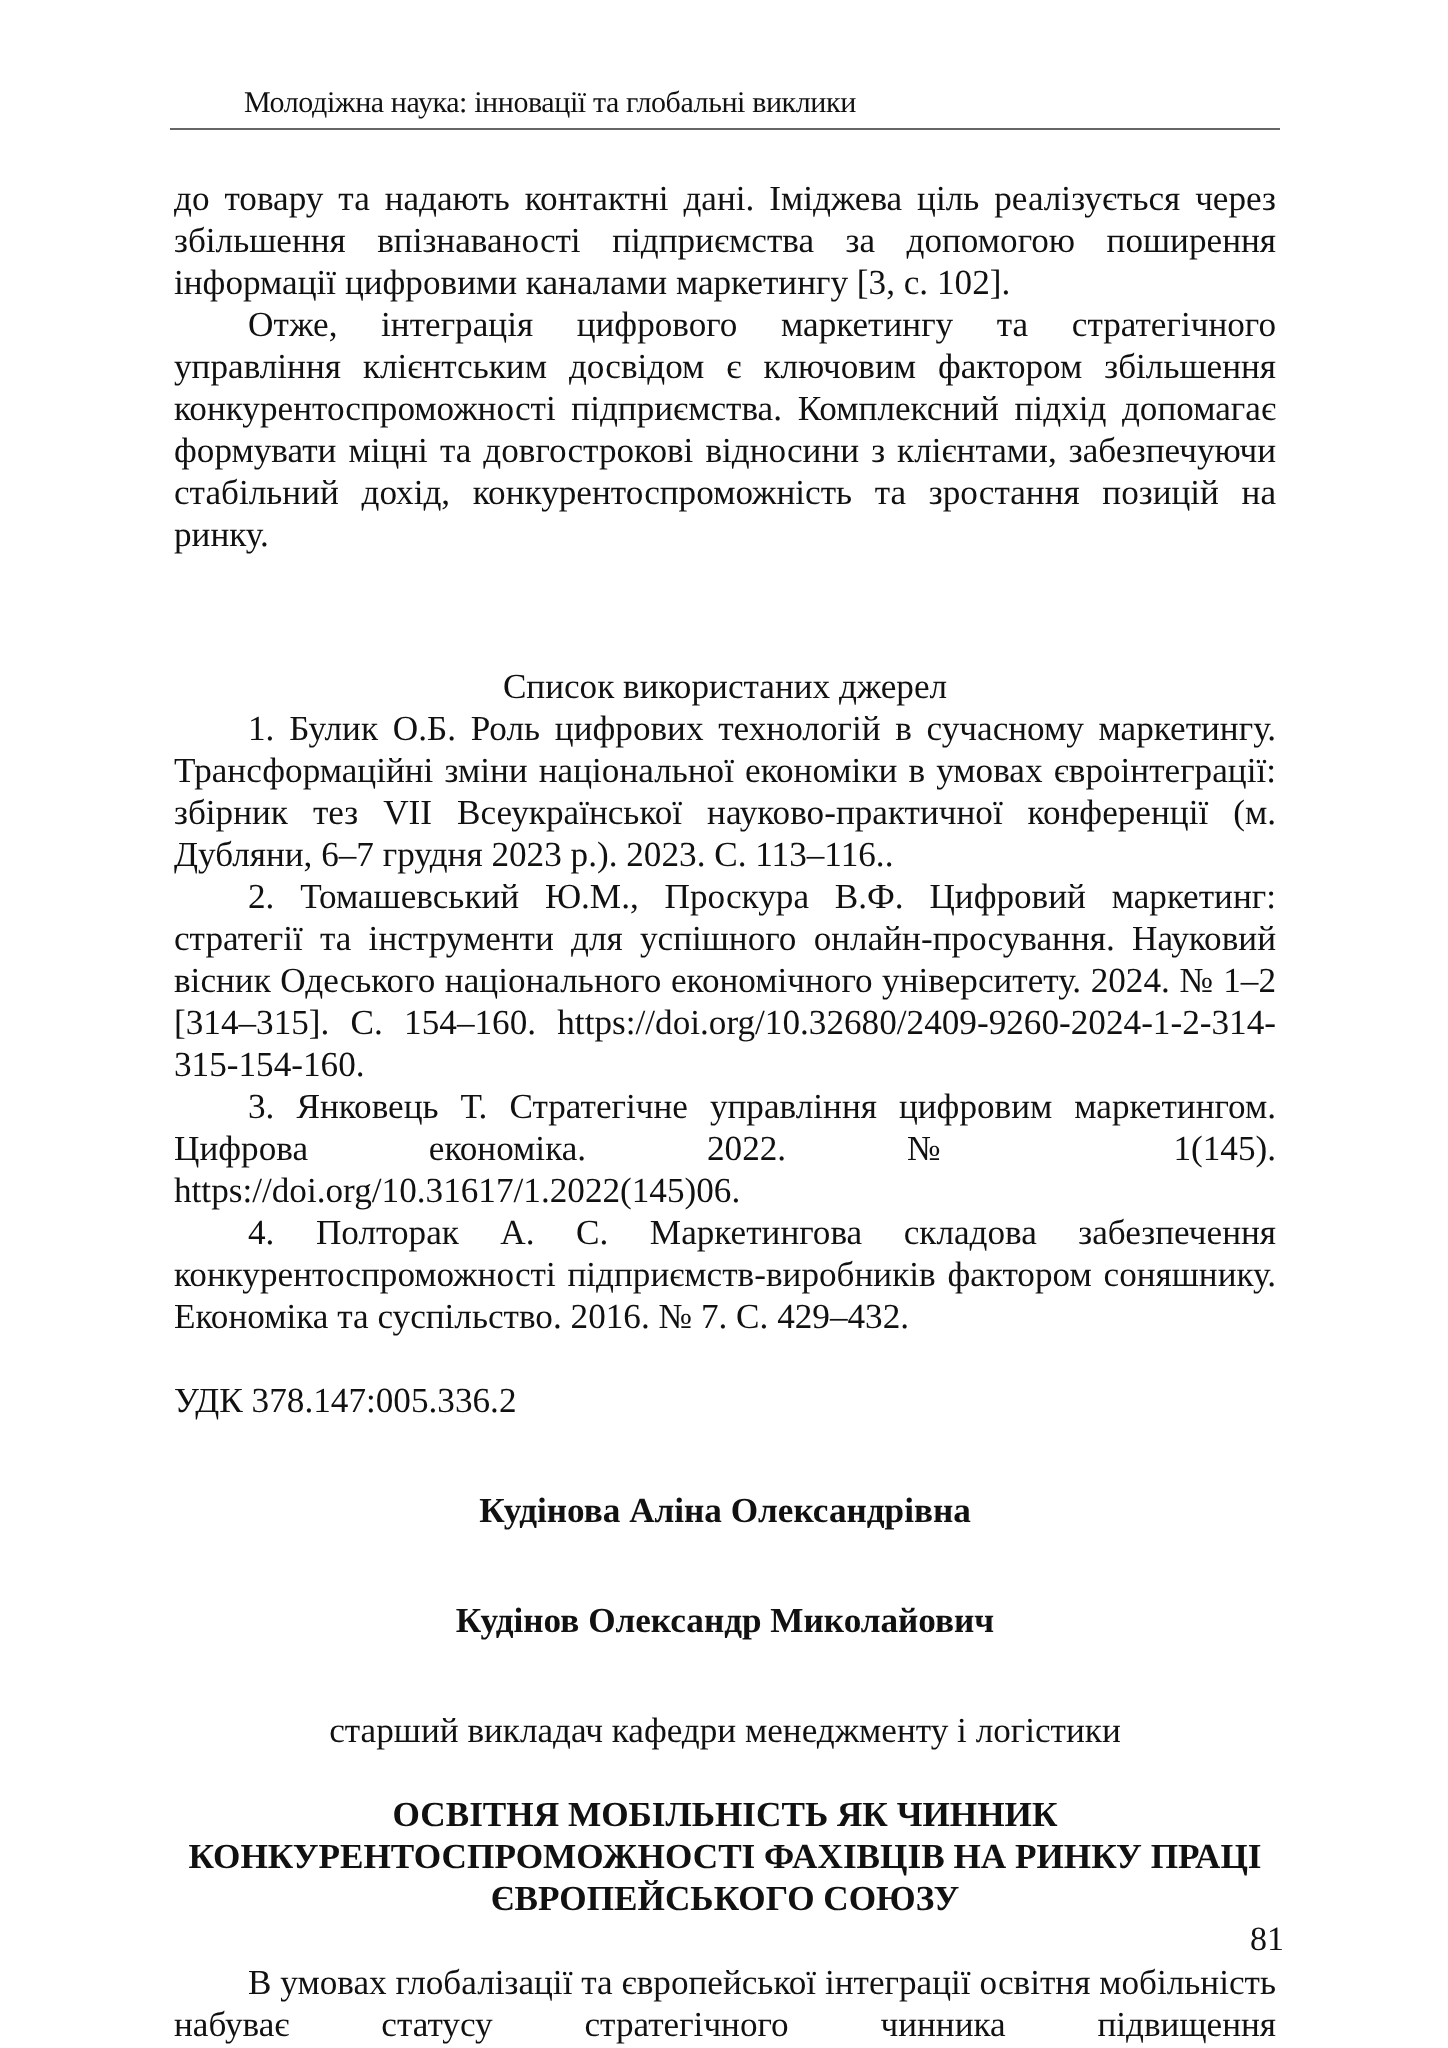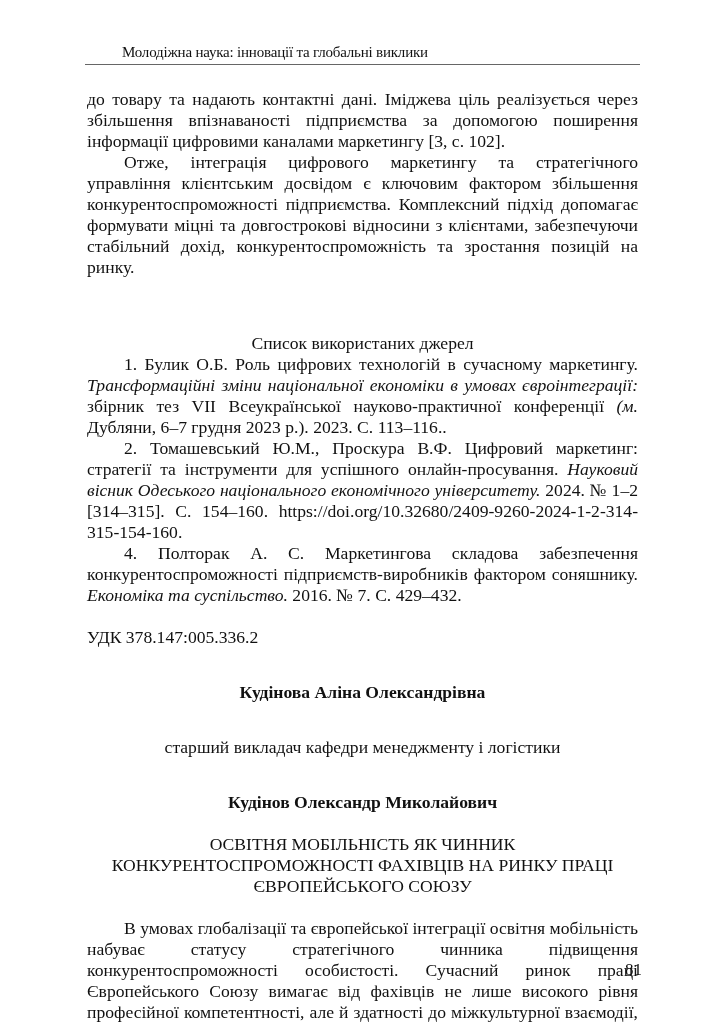--- a/index.html
+++ b/index.html
@@ -45,25 +45,25 @@
     font-size: 17.6px;
     line-height: 21px;
   }
   p {
     margin: 0;
     text-align: justify;
     text-align-last: left;
   }
   .indent { text-indent: 37px; }
   .center { text-align: center; text-align-last: center; margin-top: 34px; }
-  .it { font-style: italic; }
+  .it { }
   .bi { font-weight: bold; }
   .gap-lg { height: 21px; }
   .title {
-    font-weight: normal;
+    font-weight: bold;
     text-align: right;
     text-align-last: center;
     font-size: 17.6px;
     line-height: 21px;
   }
   .page-number {
     position: absolute;
     left: 625px;
     top: 960px;
     font-size: 17px;
@@ -90,33 +90,37 @@
     <p class="indent">
       <span>1.</span>
       <span>Булик О.Б. Роль цифрових технологій в сучасному маркетингу. </span><span class="it">Трансформаційні зміни національної економіки в умовах євроінтеграції:</span><span> збірник тез VII Всеукраїнської науково-практичної конференції </span><span class="it">(м.</span><span> Дубляни, 6–7 грудня 2023 р.). 2023. С. 113–116..</span>
     </p>
 
     <p class="indent">
       <span>2.</span>
       <span>Томашевський Ю.М., Проскура В.Ф. Цифровий маркетинг: стратегії та інструменти для успішного онлайн-просування. </span><span class="it">Науковий вісник Одеського національного економічного університету.</span><span> 2024. № 1–2 [314–315]. С. 154–160. https://doi.org/10.32680/2409-9260-2024-1-2-314-315-154-160.</span>
     </p>
 
+    <p class="indent">
+      <span>3.</span>
+      <span>Янковець Т. Стратегічне управління цифровим маркетингом. </span><span class="it">Цифрова економіка.</span><span> 2022. № 1(145). https://doi.org/10.31617/1.2022(145)06.</span>
+    </p>
 
     <p class="indent">
       <span>4.</span>
       <span>Полторак А. С. Маркетингова складова забезпечення конкурентоспроможності підприємств-виробників фактором соняшнику. </span><span class="it">Економіка та суспільство.</span><span> 2016. № 7. С. 429–432.</span>
     </p>
 
     <div class="gap-lg"></div>
 
     <p>УДК 378.147:005.336.2</p>
 
     <p class="center bi">Кудінова Аліна Олександрівна</p>
+    <p class="center bi">Кудінов Олександр Миколайович</p>
     <p class="center">старший викладач кафедри менеджменту і логістики</p>
-    <p class="center bi">Кудінов Олександр Миколайович</p>
 
     <div class="gap-lg"></div>
 
     <div class="title">
       <div>ОСВІТНЯ МОБІЛЬНІСТЬ ЯК ЧИННИК</div>
       <div>КОНКУРЕНТОСПРОМОЖНОСТІ ФАХІВЦІВ НА РИНКУ ПРАЦІ</div>
       <div>ЄВРОПЕЙСЬКОГО СОЮЗУ</div>
     </div>
 
     <div class="gap-lg"></div>

